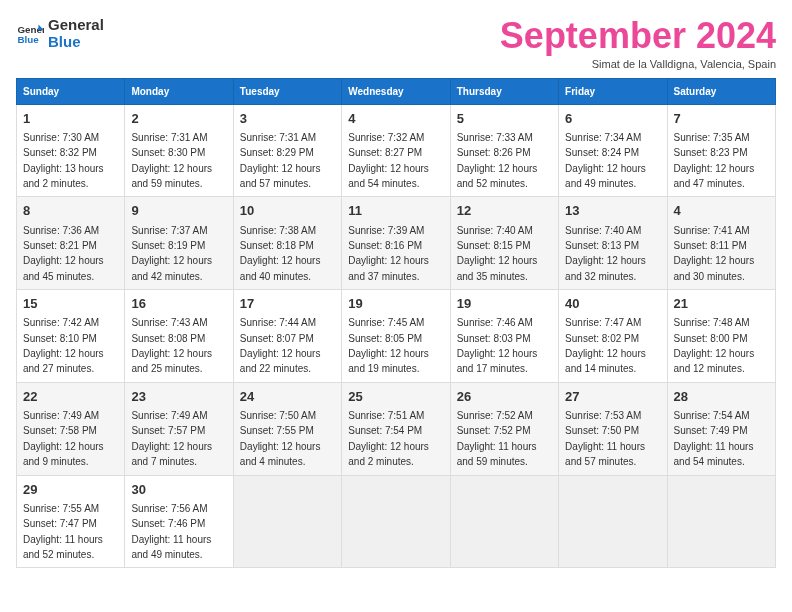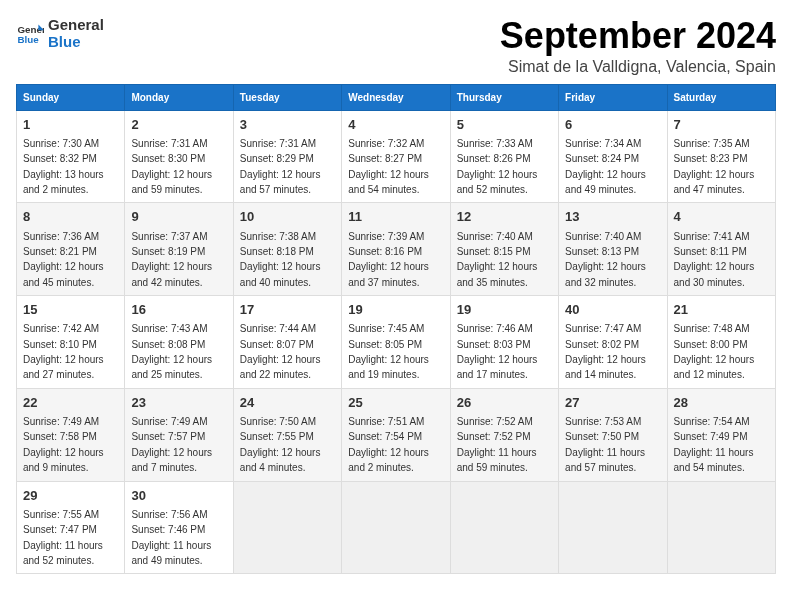--- a/index.html
+++ b/index.html
@@ -24,25 +24,25 @@
     .logo-icon {
       width: 28px;
       height: 28px;
     }
     .title-area {
       text-align: right;
     }
     .month-title {
       font-size: 36px;
       font-weight: bold;
-      color: #000000;
+      color: #ec4899;
       line-height: 1.1;
     }
     .location {
-      font-size: 16px;
+      font-size: 11px;
       color: #444;
       margin-top: 2px;
     }
     table {
       width: 100%;
       border-collapse: collapse;
       font-size: 11px;
     }
     thead tr th {
       background-color: #1a73c8;

